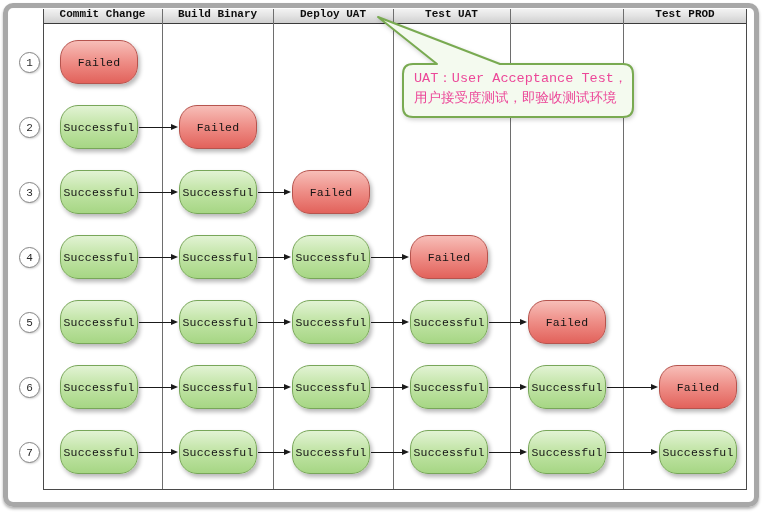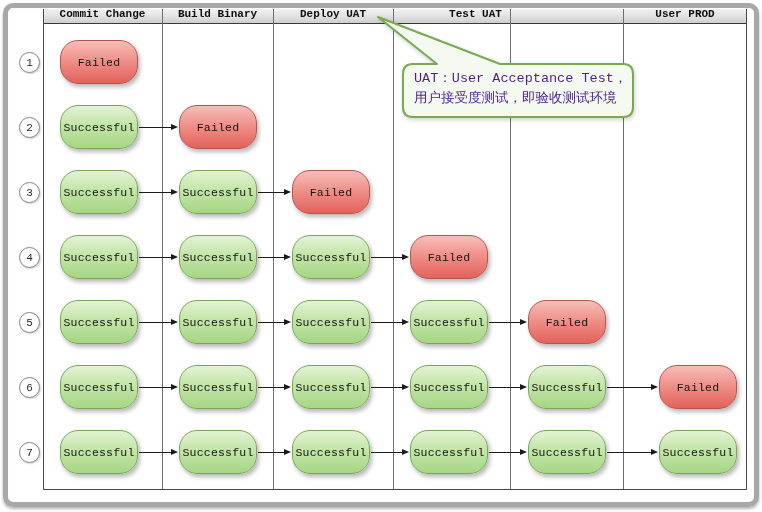--- a/index.html
+++ b/index.html
@@ -53,34 +53,34 @@
   
   .arrow{position:absolute;height:1px;background:#1a1a1a;}
   .arrow::after{
     content:"";position:absolute;right:-6px;top:-3px;
     border-left:7px solid #1a1a1a;border-top:3.5px solid transparent;border-bottom:3.5px solid transparent;
   }
   
   .callout-svg{position:absolute;left:0;top:0;pointer-events:none;}
   .callout-text{
     position:absolute;left:414px;top:69px;width:214px;
-    font-size:13.5px;line-height:20px;color:#4c1d95;
+    font-size:13.5px;line-height:20px;color:#ec4899;
   }
 </style>
 </head>
 <body>
 
 <div class="stage">
 
   <div class="header-band"></div>
   <div class="header-cell" style="left:43px;width:119px;">Commit Change</div>
   <div class="header-cell" style="left:162px;width:111px;">Build Binary</div>
   <div class="header-cell" style="left:273px;width:120px;">Deploy UAT</div>
-  <div class="header-cell" style="left:393px;width:117px;margin-left:24px;">Test UAT</div>
-  <div class="header-cell" style="left:623px;width:124px;">User PROD</div>
+  <div class="header-cell" style="left:393px;width:117px;">Test UAT</div>
+  <div class="header-cell" style="left:623px;width:124px;">Test PROD</div>
 
   <div class="vline" style="left:162px;"></div>
   <div class="vline" style="left:273px;"></div>
   <div class="vline" style="left:393px;"></div>
   <div class="vline" style="left:510px;"></div>
   <div class="vline" style="left:623px;"></div>
   <div class="grid-left"></div>
   <div class="grid-right"></div>
   <div class="grid-bottom"></div>
 

